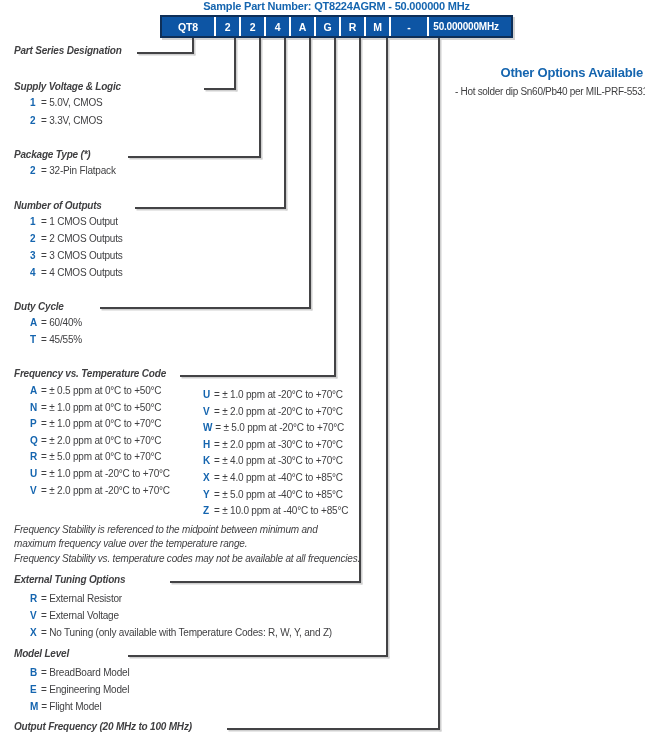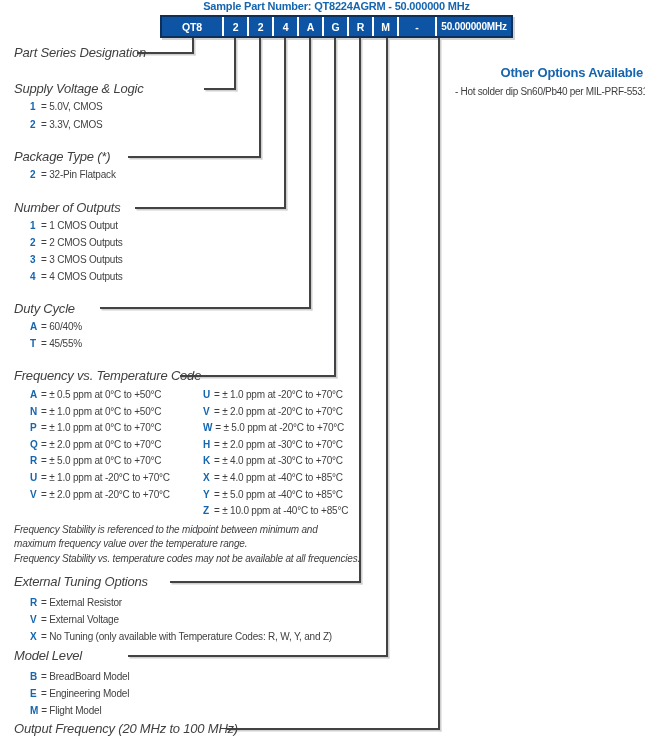--- a/index.html
+++ b/index.html
@@ -25,40 +25,40 @@
     position:absolute;left:160px;top:15px;width:353px;height:23px;
     display:flex;background:var(--strip-bg);
     border:2px solid var(--strip-border);box-sizing:border-box;
     box-shadow:2px 2px 0 rgba(130,130,130,.35);
   }
   .cell{
     flex:0 0 auto;box-sizing:border-box;display:flex;align-items:center;justify-content:center;
     color:#ffffff;font-weight:bold;font-size:10.5px;white-space:nowrap;
   }
   .cell + .cell{border-left:2px solid #ffffff;}
-  .cell.w-qt8{width:60px;}
+  .cell.w-qt8{width:52px;}
   .cell.w-sm{width:25px;}
   .cell.w-dash{width:38px;}
   .cell.w-freq{width:76px;font-size:10px;}
   
   .vline,.hline{position:absolute;background:var(--line);box-shadow:1.5px 1.5px 0 #cfcfcf;}
   .vline{width:2px;}
   .hline{height:2px;}
   .v1{left:192px;top:38px;height:16px;}  .h1{left:137px;top:52px;width:57px;}
   .v2{left:234px;top:38px;height:52px;}  .h2{left:204px;top:88px;width:32px;}
   .v3{left:259px;top:38px;height:120px;} .h3{left:128px;top:156px;width:133px;}
   .v4{left:284px;top:38px;height:171px;} .h4{left:135px;top:207px;width:151px;}
   .v5{left:309px;top:38px;height:271px;} .h5{left:100px;top:307px;width:211px;}
   .v6{left:334px;top:38px;height:339px;} .h6{left:180px;top:375px;width:156px;}
   .v7{left:359px;top:38px;height:545px;} .h7{left:170px;top:581px;width:191px;}
   .v8{left:386px;top:38px;height:619px;} .h8{left:128px;top:655px;width:260px;}
   .v9{left:438px;top:38px;height:692px;} .h9{left:227px;top:728px;width:213px;}
   
   .section{position:absolute;left:14px;}
-  .sec-title{font-size:13px;font-style:italic;font-weight:400;white-space:nowrap;}
+  .sec-title{font-size:10px;font-style:italic;font-weight:700;white-space:nowrap;}
   .items{margin-left:16px;}
   .item{white-space:nowrap;font-size:10px;}
   .code{display:inline-block;min-width:8px;font-weight:bold;color:var(--accent-blue);}
   .desc{margin-left:3px;}
   #sec-part-series{top:45px;}
   #sec-supply{top:81px;}     #sec-supply .items{margin-top:2px;}     #sec-supply .item{line-height:18px;}
   #sec-package{top:149px;}   #sec-package .items{margin-top:2px;}    #sec-package .item{line-height:18px;}
   #sec-outputs{top:200px;}   #sec-outputs .items{margin-top:2px;}    #sec-outputs .item{line-height:17px;}
   #sec-duty{top:301px;}      #sec-duty .items{margin-top:2px;}       #sec-duty .item{line-height:17px;}
   #sec-freq{top:368px;}      #sec-freq .items{margin-top:4px;}       #sec-freq .item{line-height:16.6px;}

